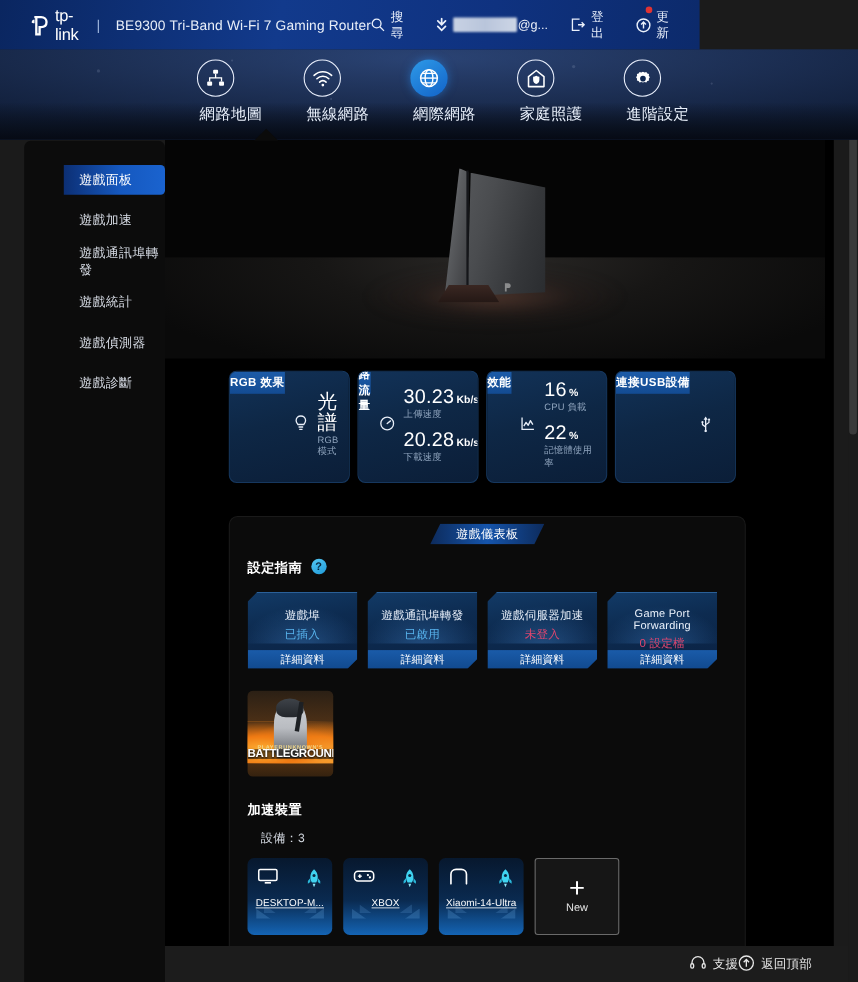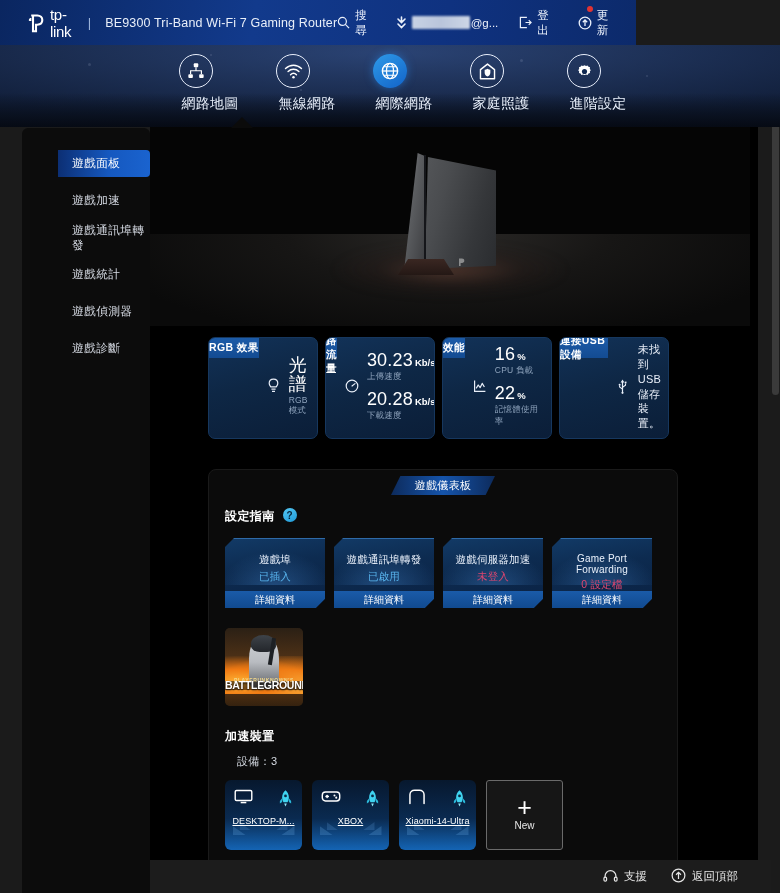--- a/index.html
+++ b/index.html
@@ -219,21 +219,21 @@
     width: 77px; height: 70px; border: 1px solid #6a6a6a; border-radius: 3px; background: #161616;
     display: flex; flex-direction: column; align-items: center; justify-content: center; gap: 5px; cursor: pointer;
   }
   .dev-new .plus { color: #fff; font-size: 25px; line-height: 16px; font-weight: 300; }
   .dev-new .lbl { color: #e7e7e7; font-size: 10px; }
 
   
   .footer {
     position: absolute; left: 150px; bottom: 0; width: 630px; height: 33px;
     background: #1c1c1c; display: flex; align-items: center; justify-content: flex-end;
-    gap: 24px; padding-right: 42px;
+    padding-right: 42px;
   }
   .ft-item { display: flex; align-items: center; gap: 6px; color: #e6e6e6; font-size: 11.5px; cursor: pointer; }
   .scroll-rail { position: absolute; right: 0; top: 45px; width: 9px; height: 848px; background: #1b1b1b; }
   .scroll-thumb { position: absolute; right: 1px; top: 50px; width: 7px; height: 300px; background: #3a3a3a; border-radius: 4px; }
 </style>
 </head>
 <body>
 
 <div id="app">
 
@@ -472,23 +472,20 @@
             <div class="st-ico">
               <svg width="13" height="16" viewBox="0 0 13 16">
                   <path d="M6.5 14.5V3.2" stroke="#e8eef8" stroke-width="1.2" fill="none"></path>
                   <path d="M4.6 4.6L6.5 1.6l1.9 3" fill="#e8eef8"></path>
                   <circle cx="6.5" cy="14.8" r="1.1" fill="#e8eef8"></circle>
                   <path d="M6.5 9.2l3-2.1V5.4" stroke="#e8eef8" stroke-width="1.1" fill="none"></path>
                   <rect x="8.7" y="3.6" width="1.8" height="1.8" fill="#e8eef8"></rect>
                   <path d="M6.5 11.1L3.6 9V7.4" stroke="#e8eef8" stroke-width="1.1" fill="none"></path>
                   <circle cx="3.6" cy="6.8" r="1" fill="#e8eef8"></circle>
                 </svg>
-            </div>
-            <div class="st-main">
-              <div class="st-text">未找到 USB 儲存裝置。</div>
             </div>
           </div>
         </div>
 
       </div>
 
       <div class="dash">
         <div class="dash-tab">遊戲儀表板</div>
         <div class="dash-inner">
 

